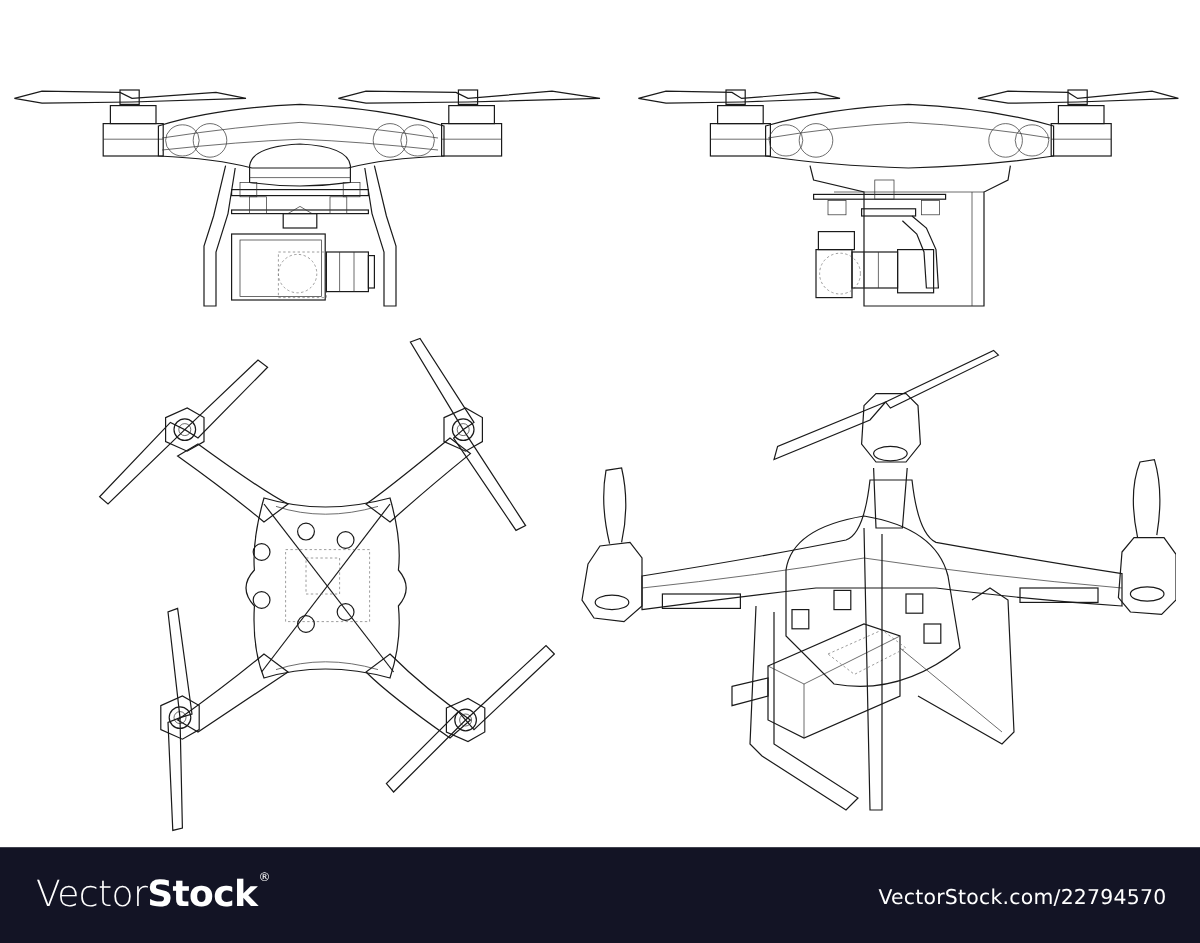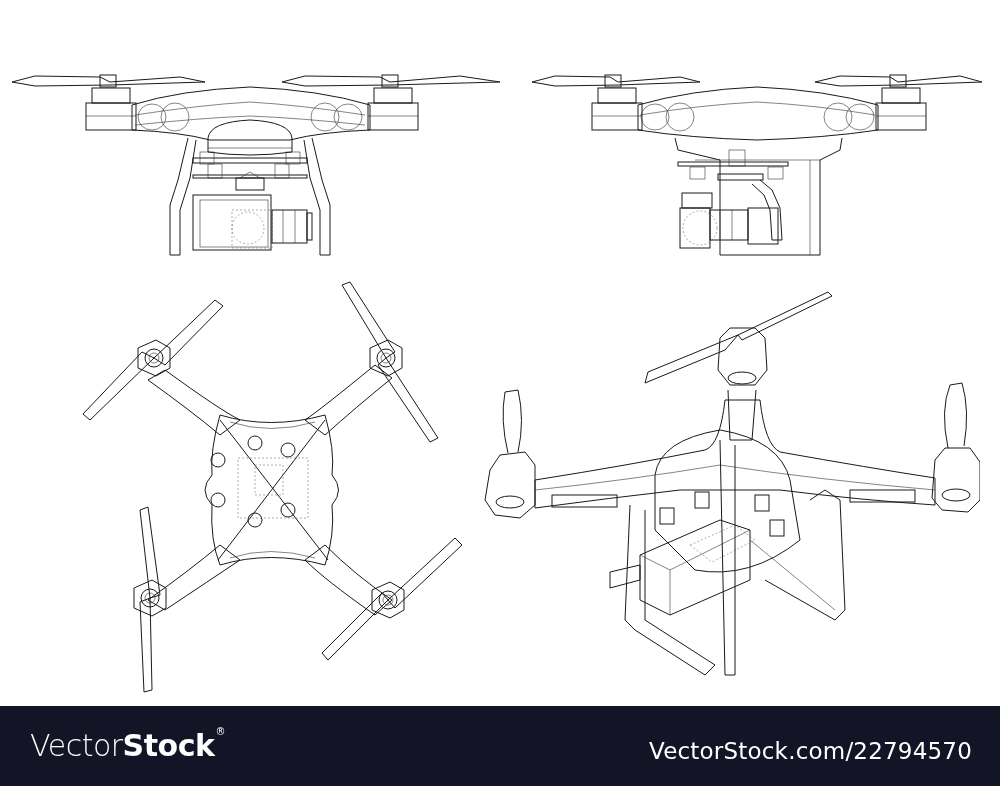--- a/index.html
+++ b/index.html
@@ -8,21 +8,21 @@
   .view { position: absolute; }
   .view svg { display: block; }
   .wire { fill: none; stroke: #1a1a1a; stroke-width: 1; }
   .thin { fill: none; stroke: #333; stroke-width: 0.6; }
   .dash { fill: none; stroke: #777; stroke-width: 0.6; stroke-dasharray: 2 2; }
   .banner { position: absolute; left: 0; top: 706px; width: 1000px; height: 80px; background: #131425; }
   .brand { position: absolute; left: 30px; top: 22px; color: #ffffff; font-family: "DejaVu Sans", sans-serif; font-size: 30px; letter-spacing: -0.5px; white-space: nowrap; }
   .brand .light { font-weight: 300; font-family: "DejaVu Sans", sans-serif; margin-top: 44px; }
   .brand .bold { font-weight: 700; }
   .brand .reg { font-size: 10px; vertical-align: top; position: relative; top: -2px; margin-left: 1px; }
-  .ref { position: absolute; right: 28px; top: 32px; color: #ffffff; font-family: "DejaVu Sans", sans-serif; font-size: 23px; letter-spacing: 0.2px; }
+  .ref { position: absolute; right: 28px; top: 32px; color: #ffffff; font-family: "DejaVu Sans", sans-serif; font-size: 17px; letter-spacing: 0.2px; }
 </style>
 </head>
 <body>
 
 <div class="canvas">
 
   <div class="view" style="left:0;top:60px;">
     <svg width="510" height="205" viewBox="0 0 510 205">
 
       <path class="wire" d="M12,22 L35,16 L100,17 L110,22 L180,17 L205,22 L110,25 L35,26 Z"></path>

